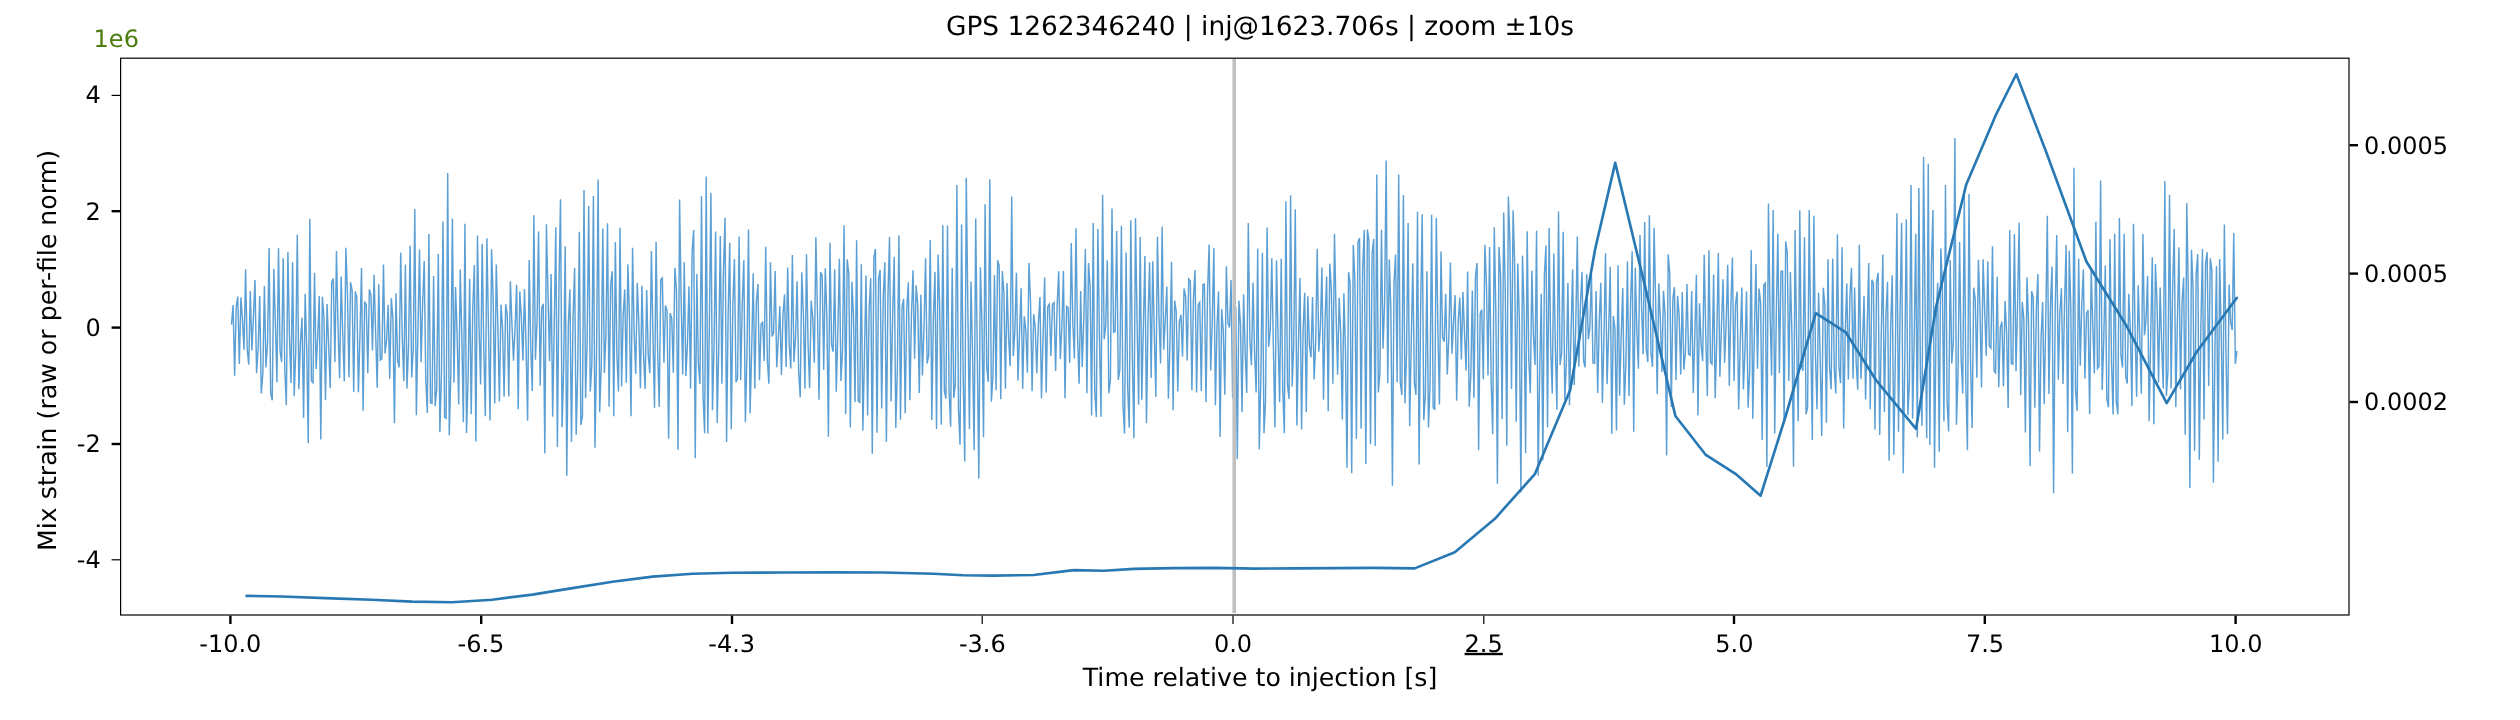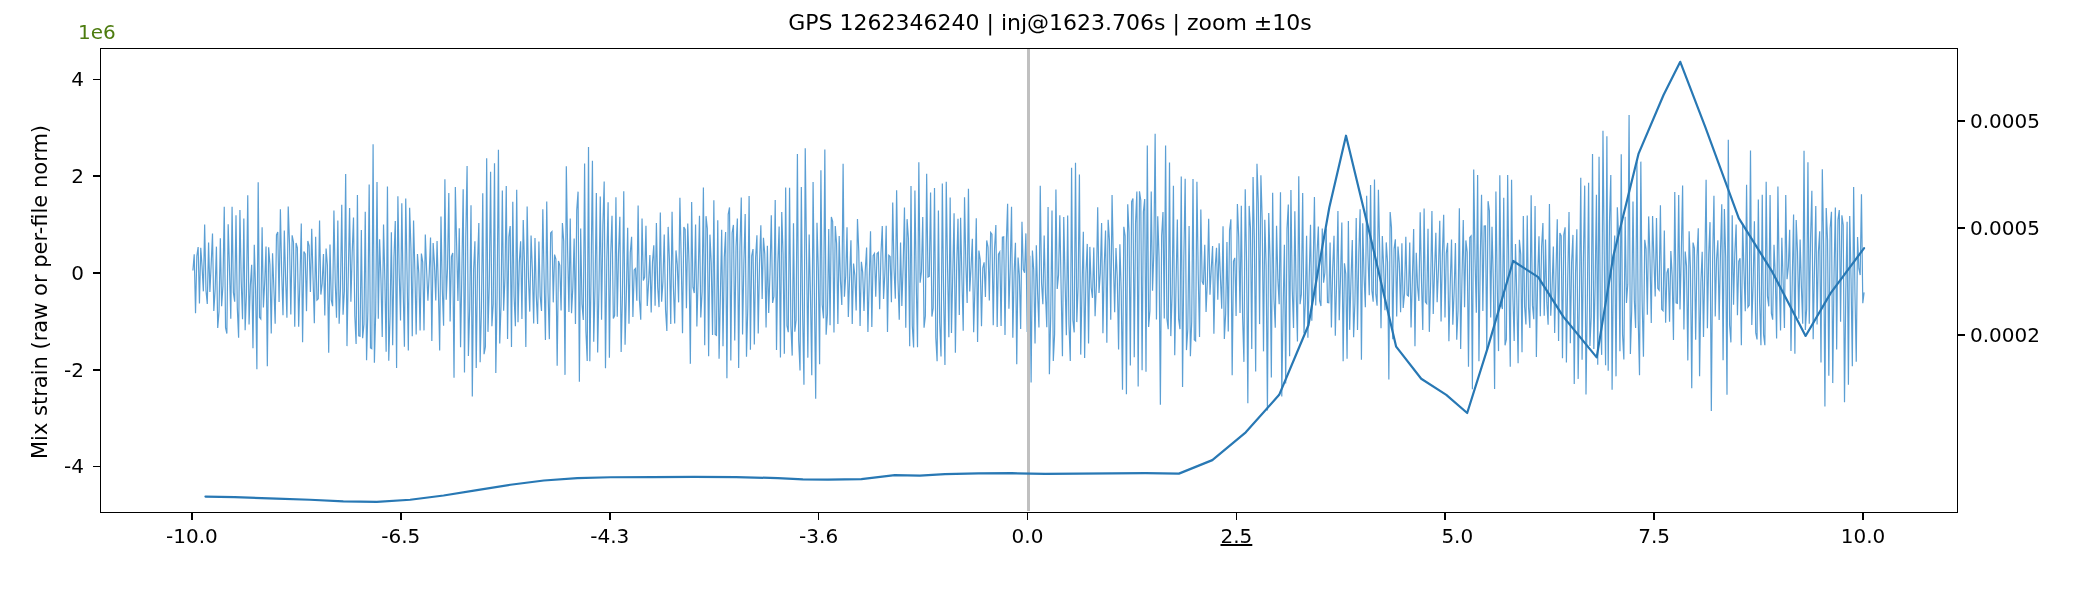--- a/index.html
+++ b/index.html
@@ -58,21 +58,21 @@
       <div class="tickmark xtickmark" style="left: 1653.39px; top: 513px;"></div>
       <div class="tickmark xtickmark" style="left: 1862.29px; top: 513px;"></div>
     </div>
   <div id="xticklabels">
       <div class="tick-label xtick-label" style="left: 191.914px; top: 524px;">-10.0</div>
       <div class="tick-label xtick-label" style="left: 400.811px; top: 524px;">-6.5</div>
       <div class="tick-label xtick-label" style="left: 609.707px; top: 524px;">-4.3</div>
       <div class="tick-label xtick-label" style="left: 818.604px; top: 524px;">-3.6</div>
       <div class="tick-label xtick-label" style="left: 1027.5px; top: 524px;">0.0</div>
       <div class="tick-label xtick-label" style="left: 1236.4px; top: 524px; text-decoration: underline;">2.5</div>
-      <div class="tick-label xtick-label" style="left: 1445.29px; top: 524px; margin-left: 12px;">5.0</div>
+      <div class="tick-label xtick-label" style="left: 1445.29px; top: 524px;">5.0</div>
       <div class="tick-label xtick-label" style="left: 1654.19px; top: 524px;">7.5</div>
       <div class="tick-label xtick-label" style="left: 1863.09px; top: 524px;">10.0</div>
     </div>
   <div id="yltickmarks">
       <div class="tickmark ytickmark" style="left: 93px; top: 465.661px;"></div>
       <div class="tickmark ytickmark" style="left: 93px; top: 368.907px;"></div>
       <div class="tickmark ytickmark" style="left: 93px; top: 272.153px;"></div>
       <div class="tickmark ytickmark" style="left: 93px; top: 175.399px;"></div>
       <div class="tickmark ytickmark" style="left: 93px; top: 78.645px;"></div>
     </div>
@@ -89,14 +89,15 @@
       <div class="tickmark ytickmark" style="left: 1958px; top: 120.006px;"></div>
     </div>
   <div id="yrticklabels">
       <div class="tick-label ytick-label-right" style="left: 1970px; top: 334.943px;">0.0002</div>
       <div class="tick-label ytick-label-right" style="left: 1970px; top: 227.875px;">0.0005</div>
       <div class="tick-label ytick-label-right" style="left: 1970px; top: 120.806px;">0.0005</div>
     </div>
 
   <div id="ylabel-left" class="axis-title">Mix strain (raw or per-file norm)</div>
 
+  <div id="xlabel" class="axis-title">Time relative to injection [s]</div>
 
 </div>
 
 </body></html>

